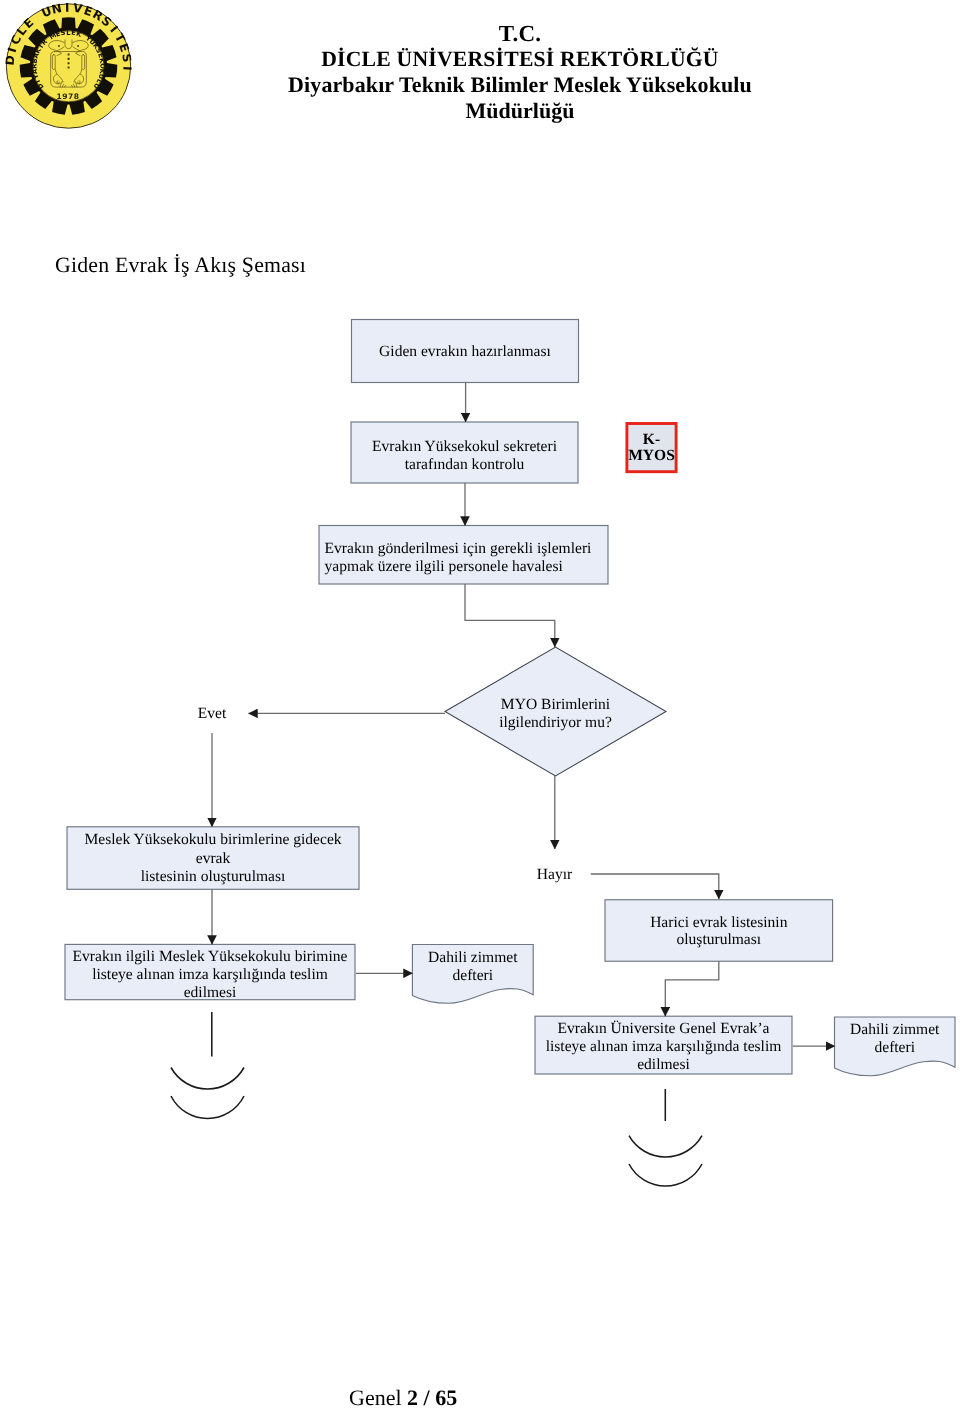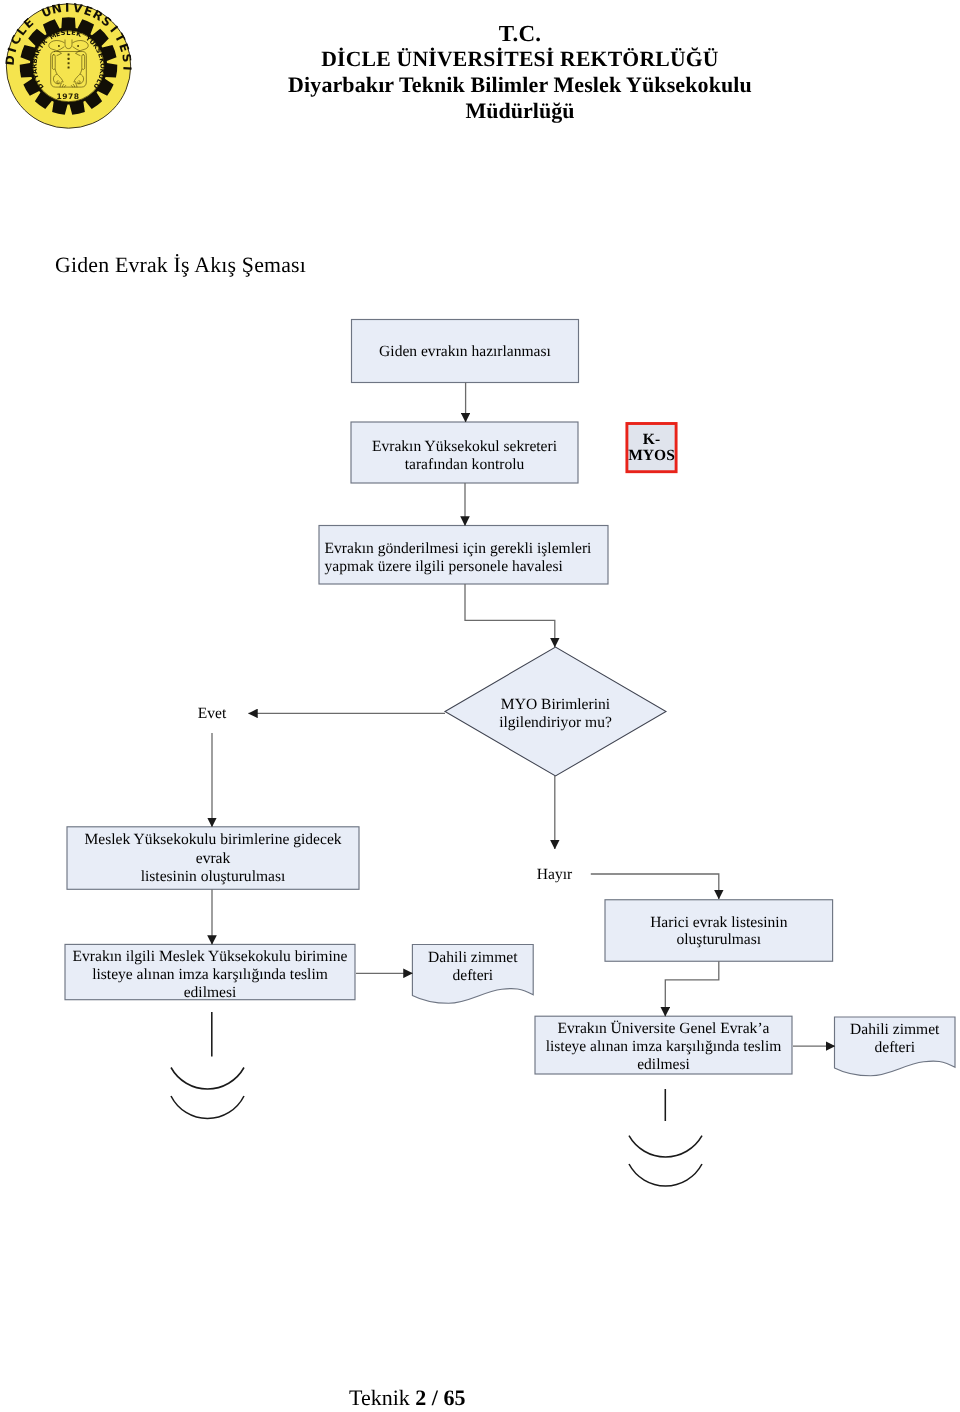--- a/index.html
+++ b/index.html
@@ -225,14 +225,14 @@
         <path d="M 718.8 661.2 L 718.8 679.8 L 665.3 679.8 L 665.3 716.2" fill="none" stroke="#6b6b6b" stroke-width="1.3" marker-end="url(#ah)"></path>
         <path d="M 793 746.1 L 834.8 746.1" fill="none" stroke="#6b6b6b" stroke-width="1.3" marker-end="url(#ah)"></path>
         <path d="M 665.3 789 L 665.3 821" fill="none" stroke="#1a1a1a" stroke-width="1.55"></path>
       </g>
     <g id="flow-text">
         <text x="212" y="418.2" text-anchor="middle" class="ftext">Evet</text>
         <text x="554.5" y="578.8" text-anchor="middle" class="ftext">Hayır</text>
       </g>
   </svg>
 
-  <div class="abs" id="footer"><span>Teknik </span><b>2</b><b> / </b><b>65</b></div>
+  <div class="abs" id="footer"><span>Genel </span><b>2</b><b> / </b><b>65</b></div>
 </div>
 
 </body></html>

